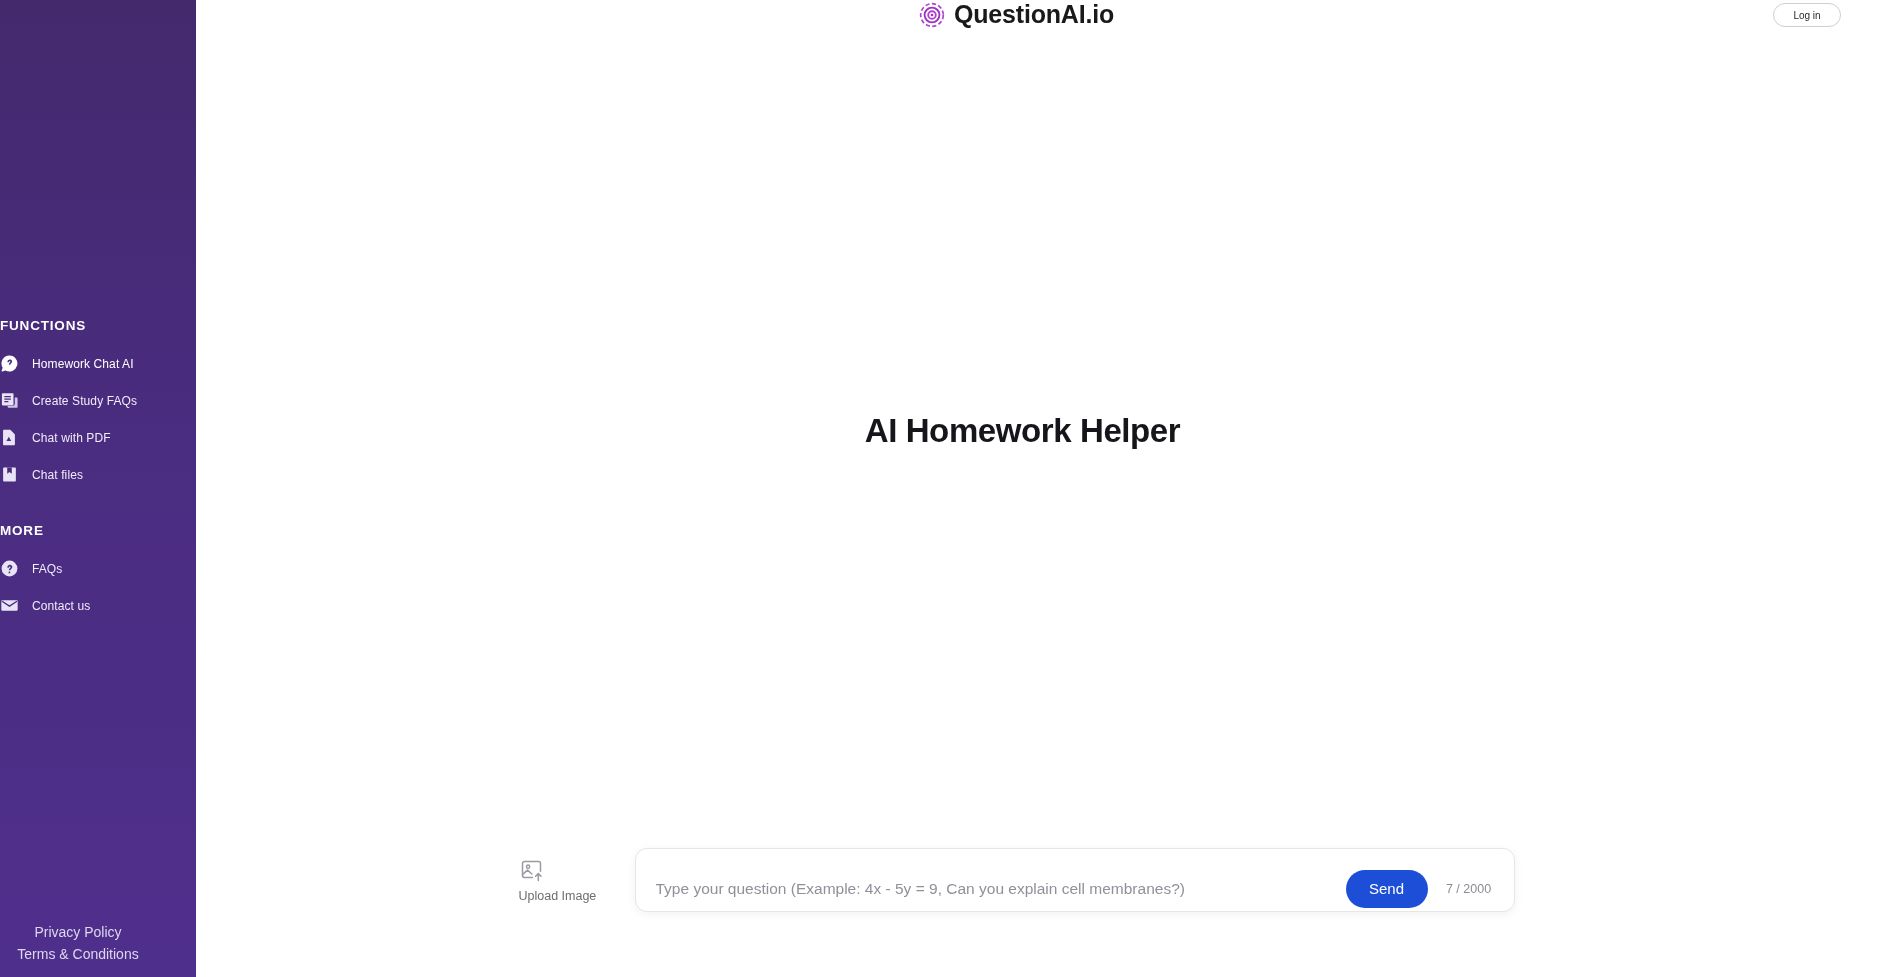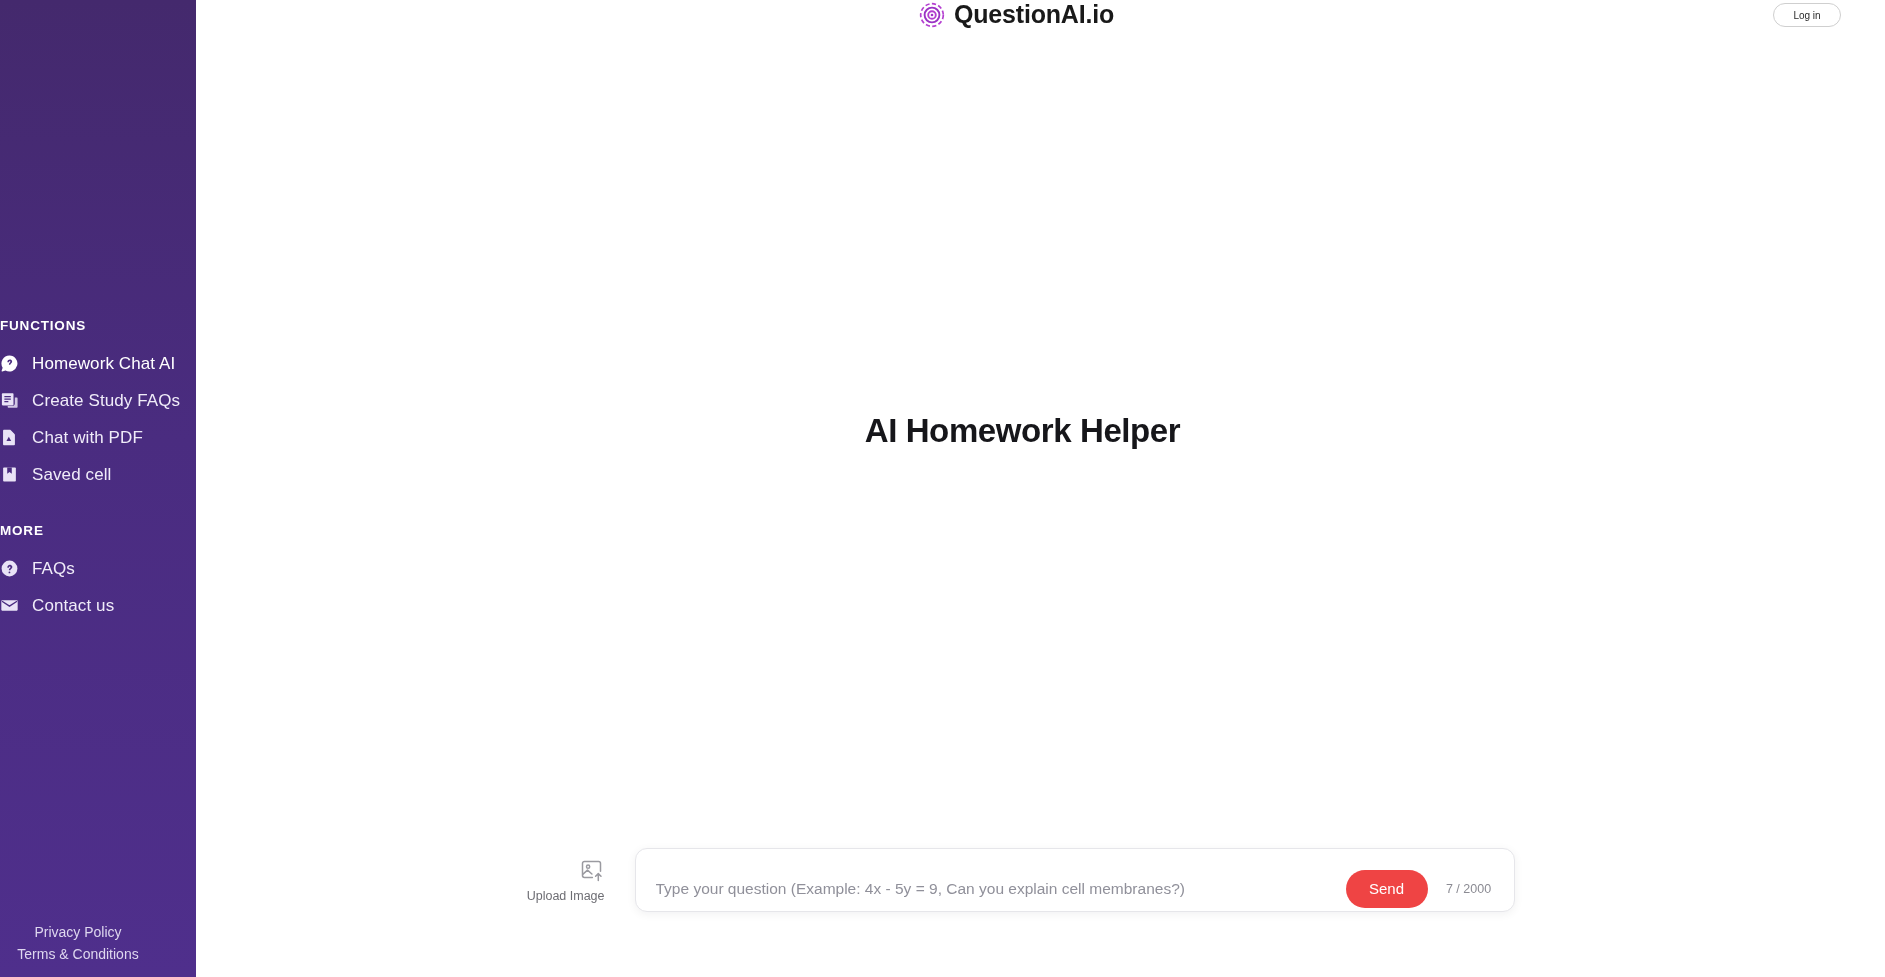--- a/index.html
+++ b/index.html
@@ -65,21 +65,21 @@
     height: 19px;
     flex: none;
     display: flex;
     align-items: center;
     justify-content: center;
     color: #e9e3f6;
   }
   .nav-icon svg { display: block; }
 
   .nav-label {
-    font-size: 17px;
+    font-size: 12px;
     color: #f0ecf9;
     letter-spacing: 0.1px;
   }
 
   .nav-item.active .nav-label { color: #ffffff; }
   .nav-item.active .nav-icon { color: #ffffff; }
 
   .sidebar-gap { height: 30px; flex: none; }
 
   .sidebar-spacer { flex: 1 1 auto; }
@@ -182,21 +182,21 @@
     align-items: center;
     justify-content: center;
     gap: 0;
     transform: translateX(-24px);
   }
 
   .upload {
     width: 86px;
     display: flex;
     flex-direction: column;
-    align-items: flex-end;
+    align-items: flex-start;
     gap: 5px;
     cursor: pointer;
     margin-right: 30px;
   }
   .upload-icon { width: 26px; height: 26px; color: #9a9aa0; }
   .upload-label {
     font-size: 12.5px;
     color: #6d6d73;
     white-space: nowrap;
   }
@@ -225,21 +225,21 @@
     font-family: "Liberation Sans", sans-serif;
   }
   .question-input::placeholder { color: #90909a; }
 
   .send-button {
     flex: none;
     width: 82px;
     height: 38px;
     border: none;
     border-radius: 19px;
-    background: #ef4444;
+    background: #1d4ed8;
     color: #ffffff;
     font-size: 15px;
     font-family: "Liberation Sans", sans-serif;
     cursor: pointer;
   }
 
   .char-counter {
     flex: none;
     font-size: 12.5px;
     color: #8b8b93;
@@ -291,21 +291,21 @@
         <span class="nav-label">Chat with PDF</span>
       </li>
 
       <li class="nav-item">
         <span class="nav-icon">
           <svg viewBox="0 0 20 20" width="19" height="19" fill="currentColor">
             <path d="M4.2 2.6h11.6c.5 0 .9.4.9.9v13c0 .5-.4.9-.9.9H4.2c-.5 0-.9-.4-.9-.9v-13c0-.5.4-.9.9-.9z"></path>
             <path d="M7.6 2.6h4.8v6.6l-2.4-1.9-2.4 1.9z" fill="#4a2c80"></path>
           </svg>
         </span>
-        <span class="nav-label">Saved cell</span>
+        <span class="nav-label">Chat files</span>
       </li>
     </ul>
 
     <div class="sidebar-gap"></div>
 
     <div class="sidebar-section-title">MORE</div>
 
     <ul class="nav-list">
       <li class="nav-item">
         <span class="nav-icon">

